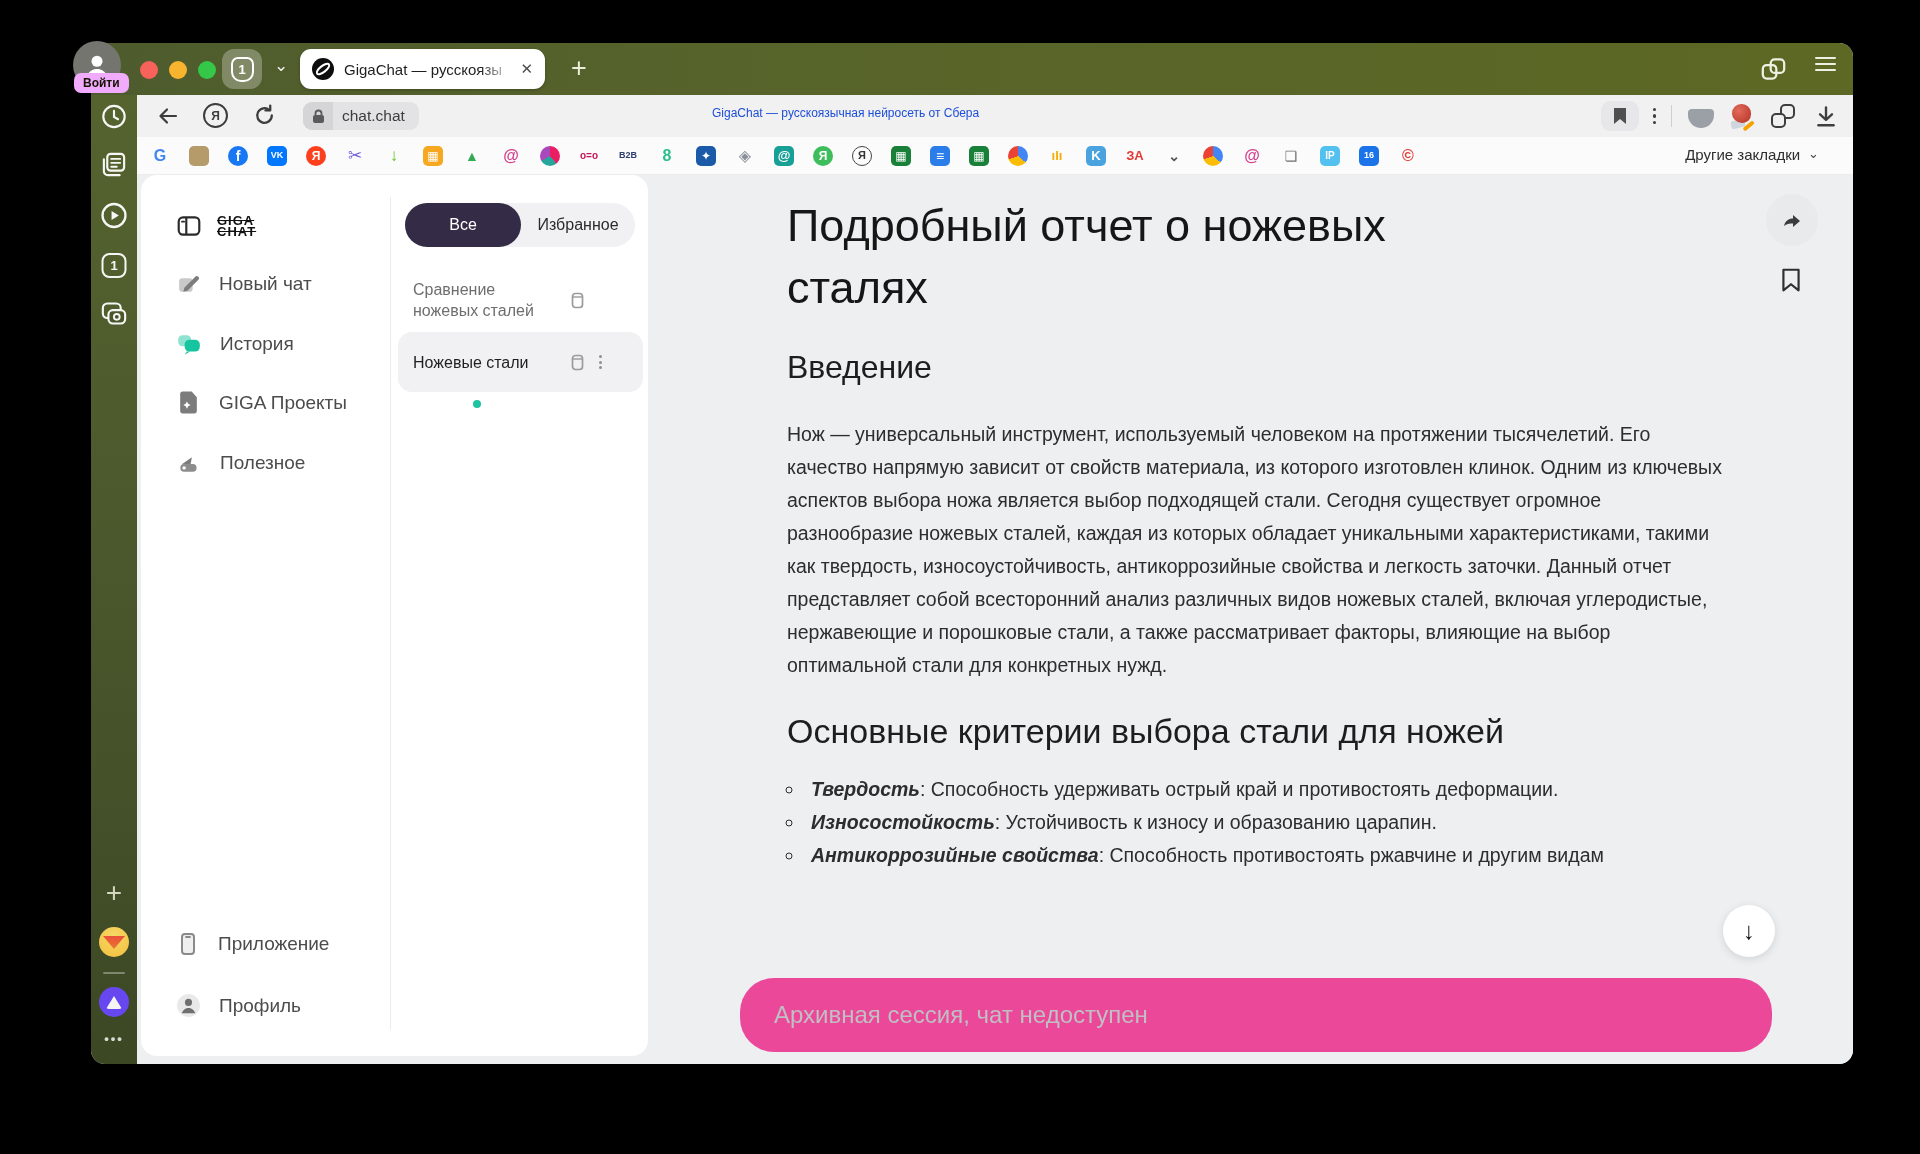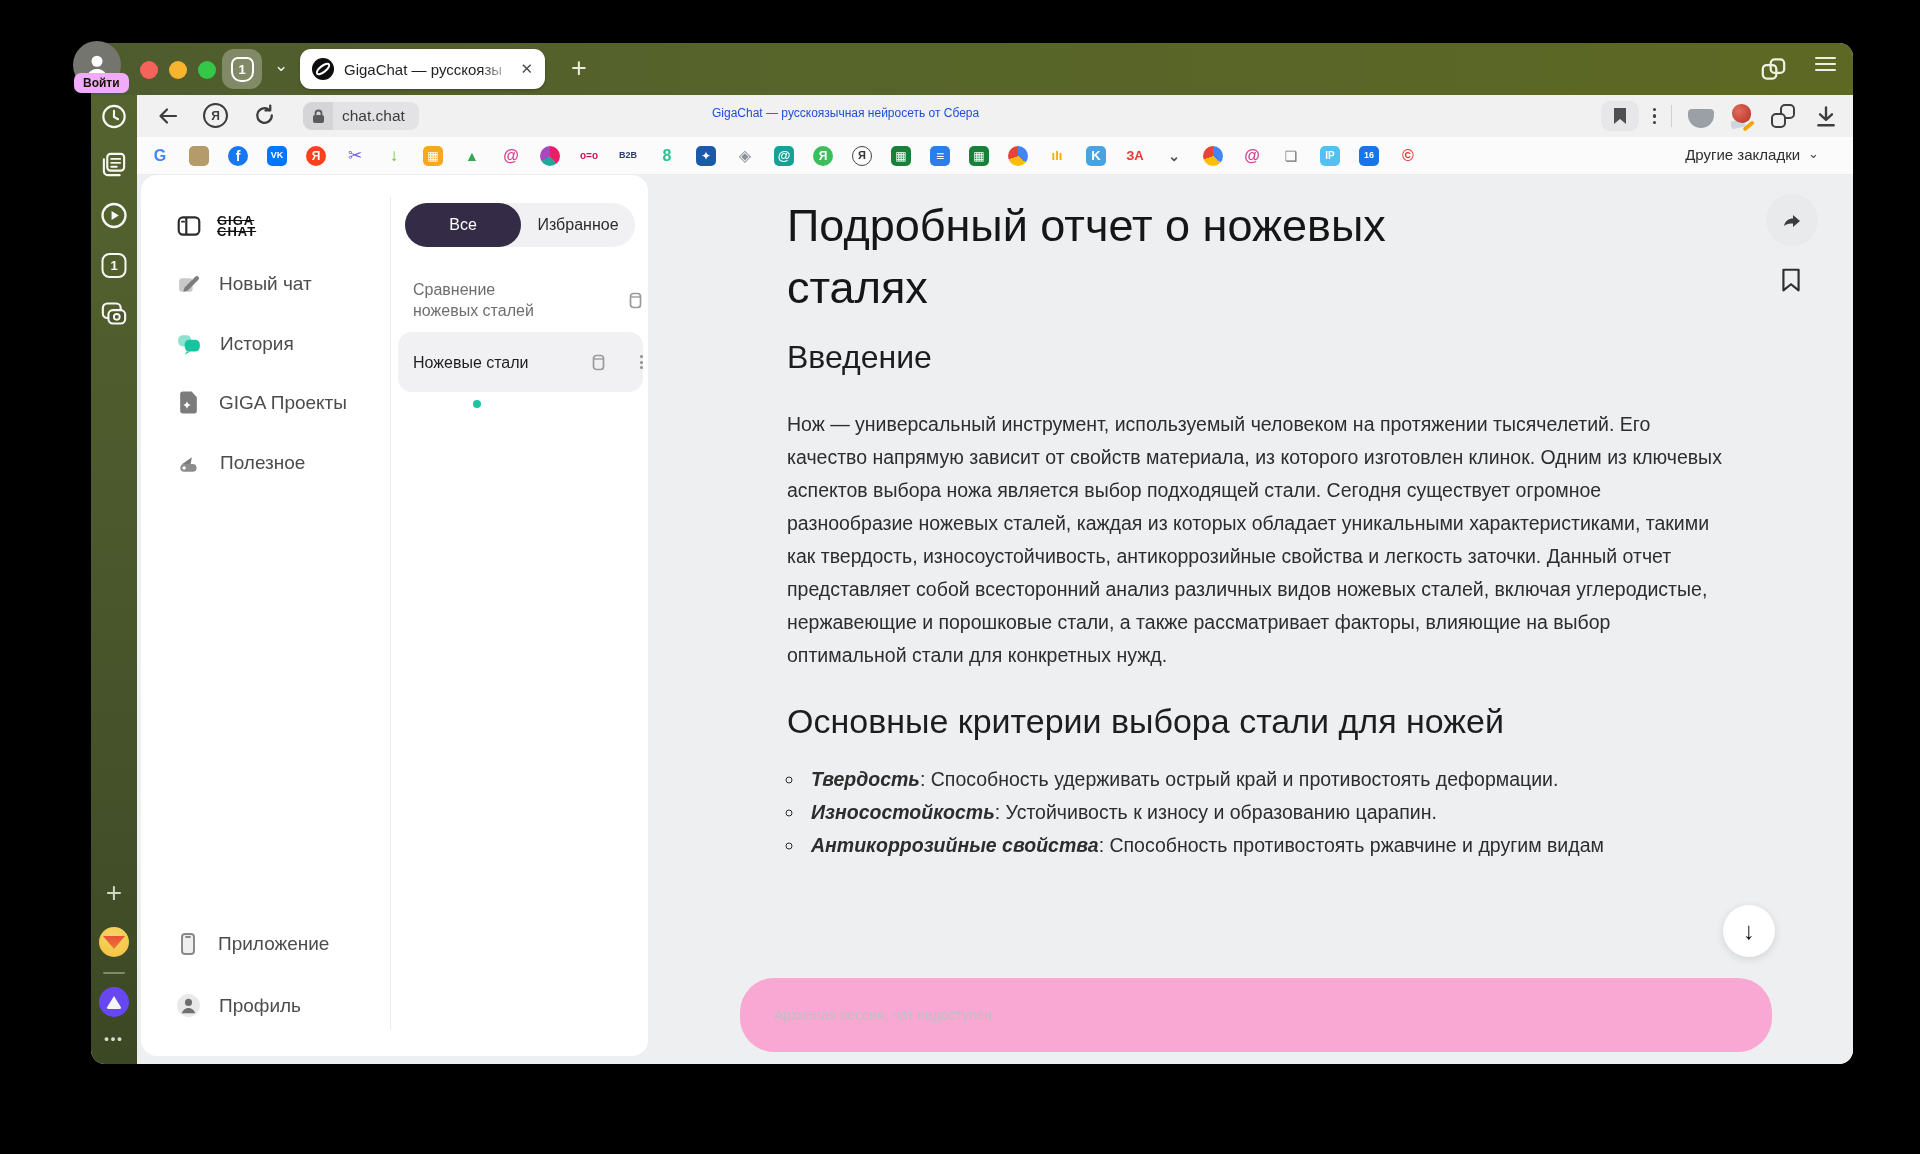--- a/index.html
+++ b/index.html
@@ -80,43 +80,43 @@
   .nav-header { position:absolute; left:35px; top:38px; display:flex; align-items:center; gap:15px; }
   .logo { font-size:13px; font-weight:700; line-height:11px; letter-spacing:1px; color:#111; text-decoration:line-through; }
   .nav-item { position:absolute; left:35px; display:flex; align-items:center; gap:18px; cursor:pointer; }
   .nav-item .lbl { font-size:19px; color:#4c4c4c; }
   .nav-dot { position:absolute; left:332px; width:8px; height:8px; border-radius:50%; background:#1fc2a1; }
 
   
   .segmented { position:absolute; left:264px; top:28px; width:230px; height:44px; background:#f1f1f3; border-radius:22px; display:flex; align-items:center; }
   .seg-all { width:116px; height:44px; background:#342c46; border-radius:22px; color:#fff; font-size:16px; display:flex; align-items:center; justify-content:center; }
   .seg-fav { flex:1; text-align:center; color:#2b2b2b; font-size:16px; }
-  .chat-item { position:absolute; left:257px; width:245px; display:flex; align-items:center; cursor:pointer;justify-content:space-between; }
+  .chat-item { position:absolute; left:257px; width:245px; display:flex; align-items:center; cursor:pointer; }
   .chat-item .title { font-size:16px; line-height:21px; color:#6e6e6e; width:160px; padding-left:15px; }
   .chat-item.sel { background:#f1f1f4; border-radius:14px; }
   .chat-item.sel .title { color:#1f1f1f; }
   .mini-kebab { display:flex; flex-direction:column; gap:2.5px; margin-left:14px; }
   .mini-kebab i { width:3px; height:3px; border-radius:50%; background:#8f8f8f; }
 
   
   .doc { position:absolute; left:650px; top:8px; width:940px; color:#2d2d2d; }
   .doc h1 { font-size:45px; line-height:62px; font-weight:500; color:#161616; max-width:700px; margin-top:12px; }
   .doc h2 { font-size:32px; font-weight:500; color:#1d1d1d; }
-  .doc .h2a { margin-top:20px; }
+  .doc .h2a { margin-top:30px; }
   .doc .h2b { margin-top:30px; font-size:34px; }
   .doc p { font-size:19.5px; line-height:33px; margin-top:32px; }
   .doc ul { margin:22px 0 0 18px; list-style:circle outside; }
   .doc li { font-size:19.5px; line-height:33px; padding-left:6px; }
   .doc li b { font-weight:700;font-style:italic; }
 
   .share-btn { position:absolute; left:1629px; top:19px; width:52px; height:52px; border-radius:50%; background:#e8eaec; display:flex; align-items:center; justify-content:center; }
   .bookmark-page { position:absolute; left:1643px; top:92px; }
   .scroll-down-btn { position:absolute; left:1586px; top:730px; width:52px; height:52px; border-radius:50%; background:#fff; box-shadow:0 2px 8px rgba(0,0,0,.12); display:flex; align-items:center; justify-content:center; font-size:24px; color:#111; }
 
-  .chat-input { position:absolute; left:603px; top:803px; width:1032px; height:74px; background:#f9a8d4; border:none; border-radius:34px; padding:5px 34px; font-size:14px; color:#333; outline:none; font-family:"Liberation Sans",sans-serif; }
+  .chat-input { position:absolute; left:603px; top:803px; width:1032px; height:74px; background:#ec4899; border:none; border-radius:34px; padding:5px 34px; font-size:24px; color:#333; outline:none; font-family:"Liberation Sans",sans-serif; }
   .chat-input::placeholder { color:#bfbfc4; }
 </style>
 </head>
 <body>
 
 <div class="avatar">
   <svg width="30" height="30" viewBox="0 0 24 24">
       <circle cx="12" cy="9" r="4.4" fill="#fff"></circle>
       <path d="M3.5 22c1.6-5 5-6.8 8.5-6.8s6.9 1.8 8.5 6.8z" fill="#fff"></path>
     </svg>

